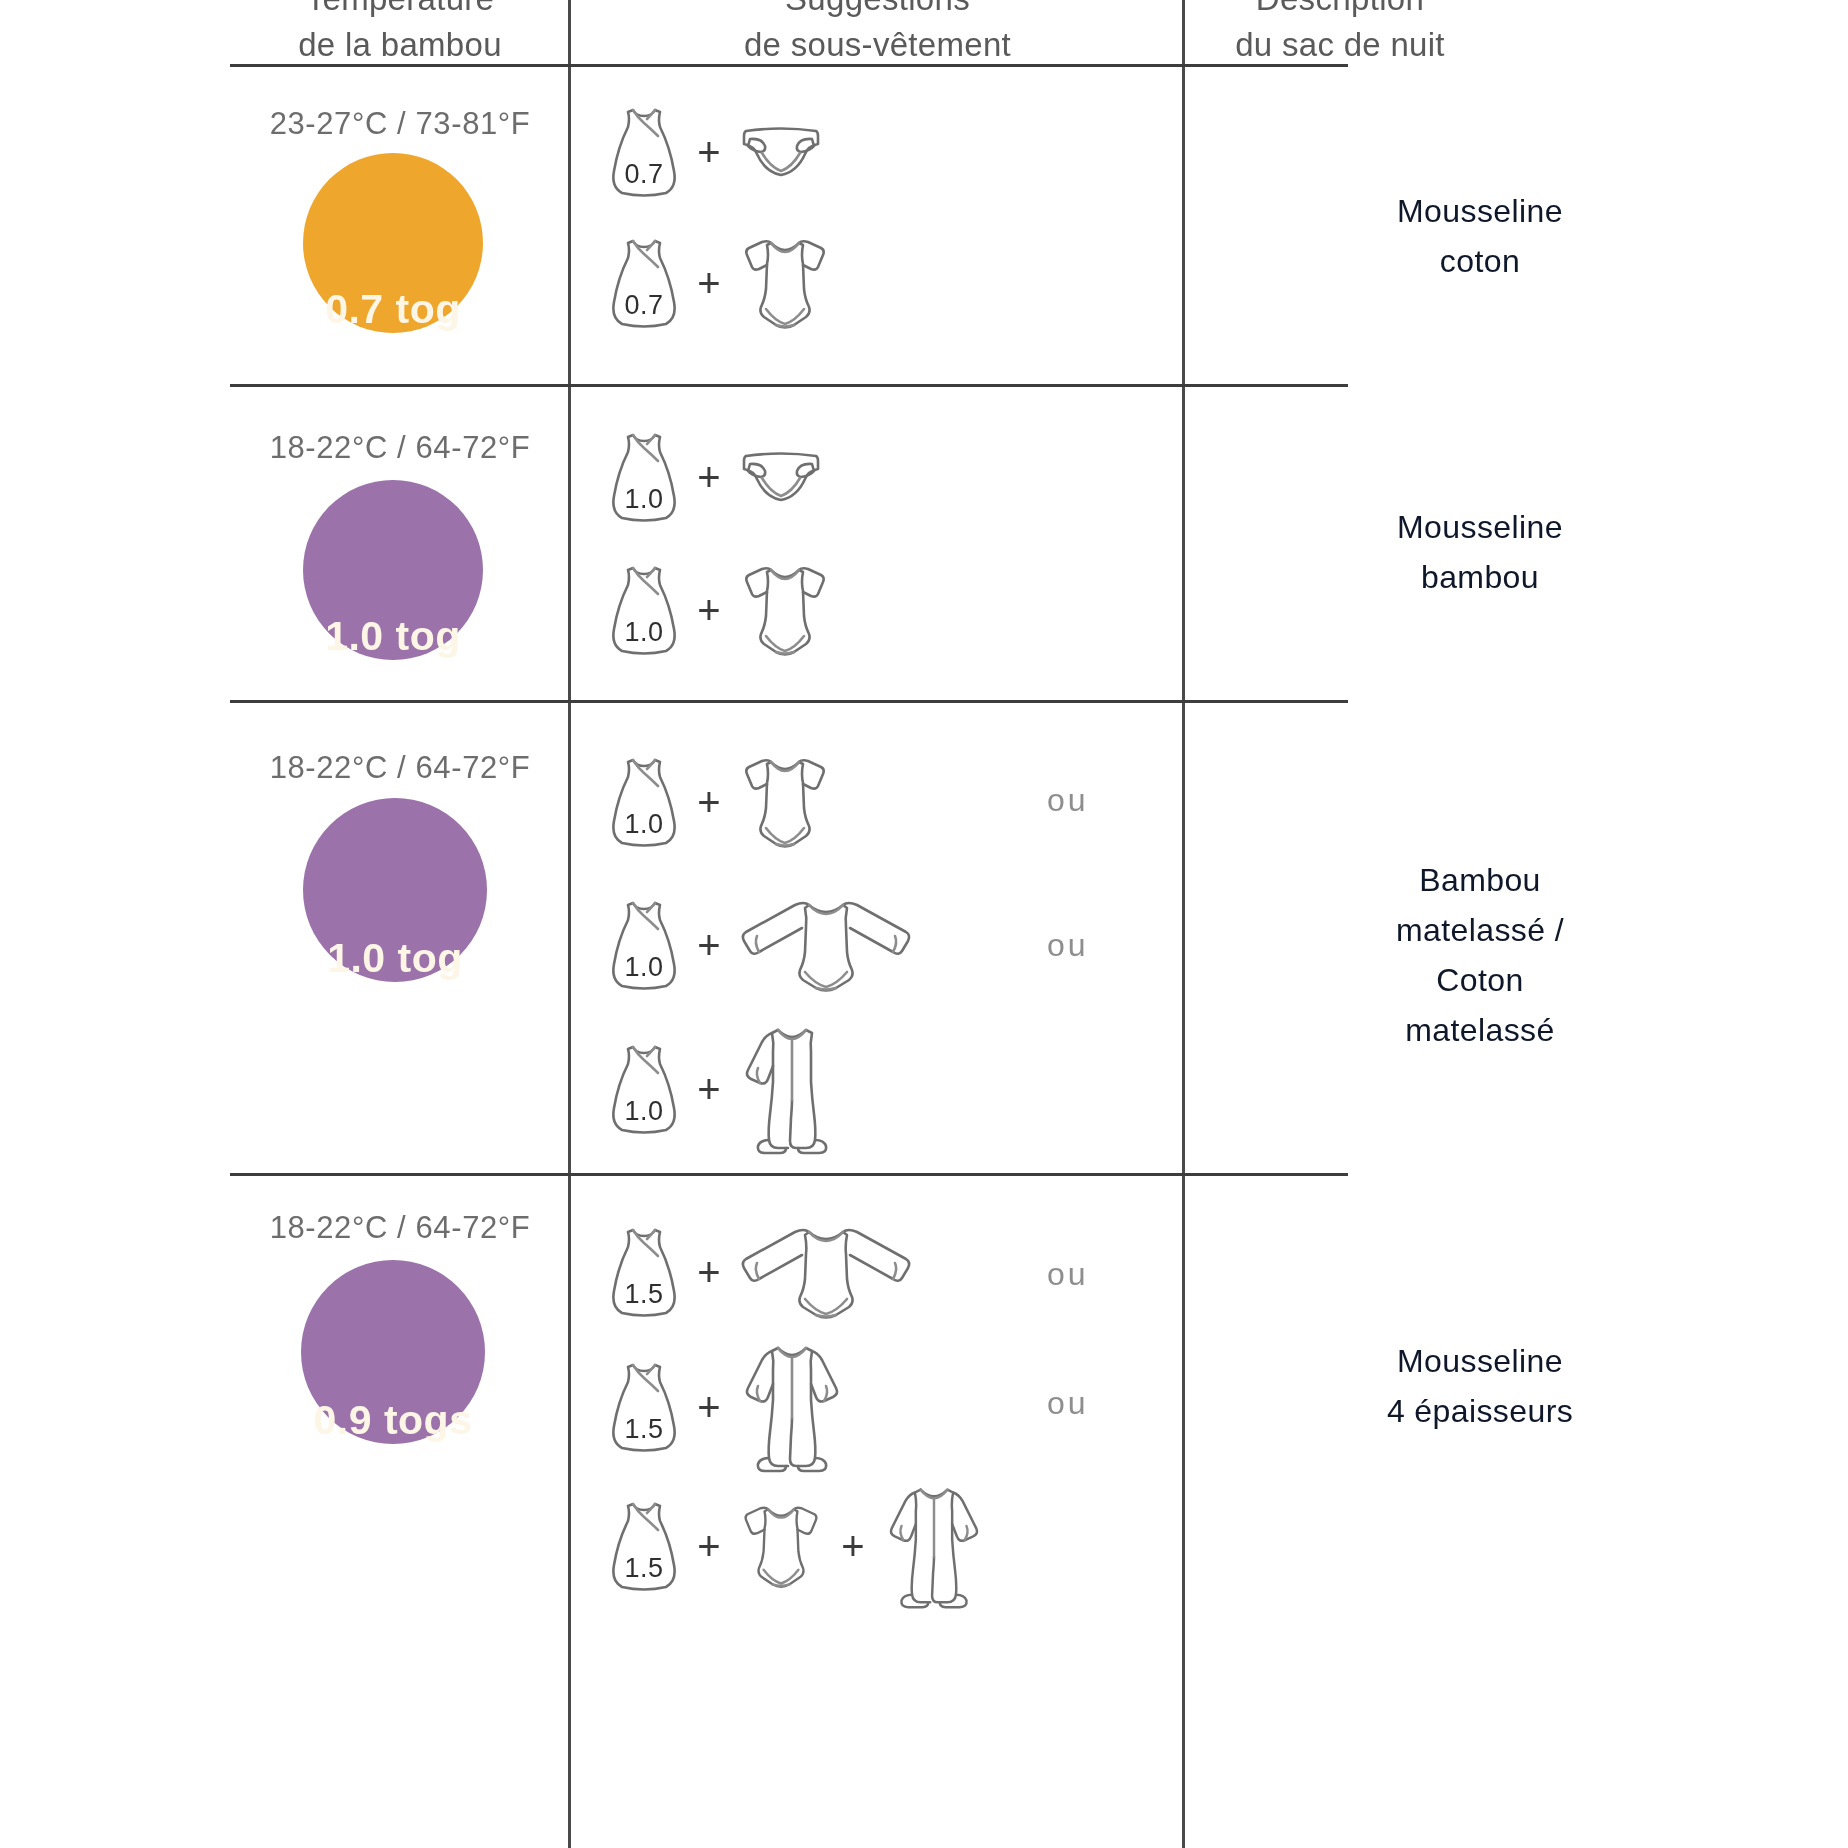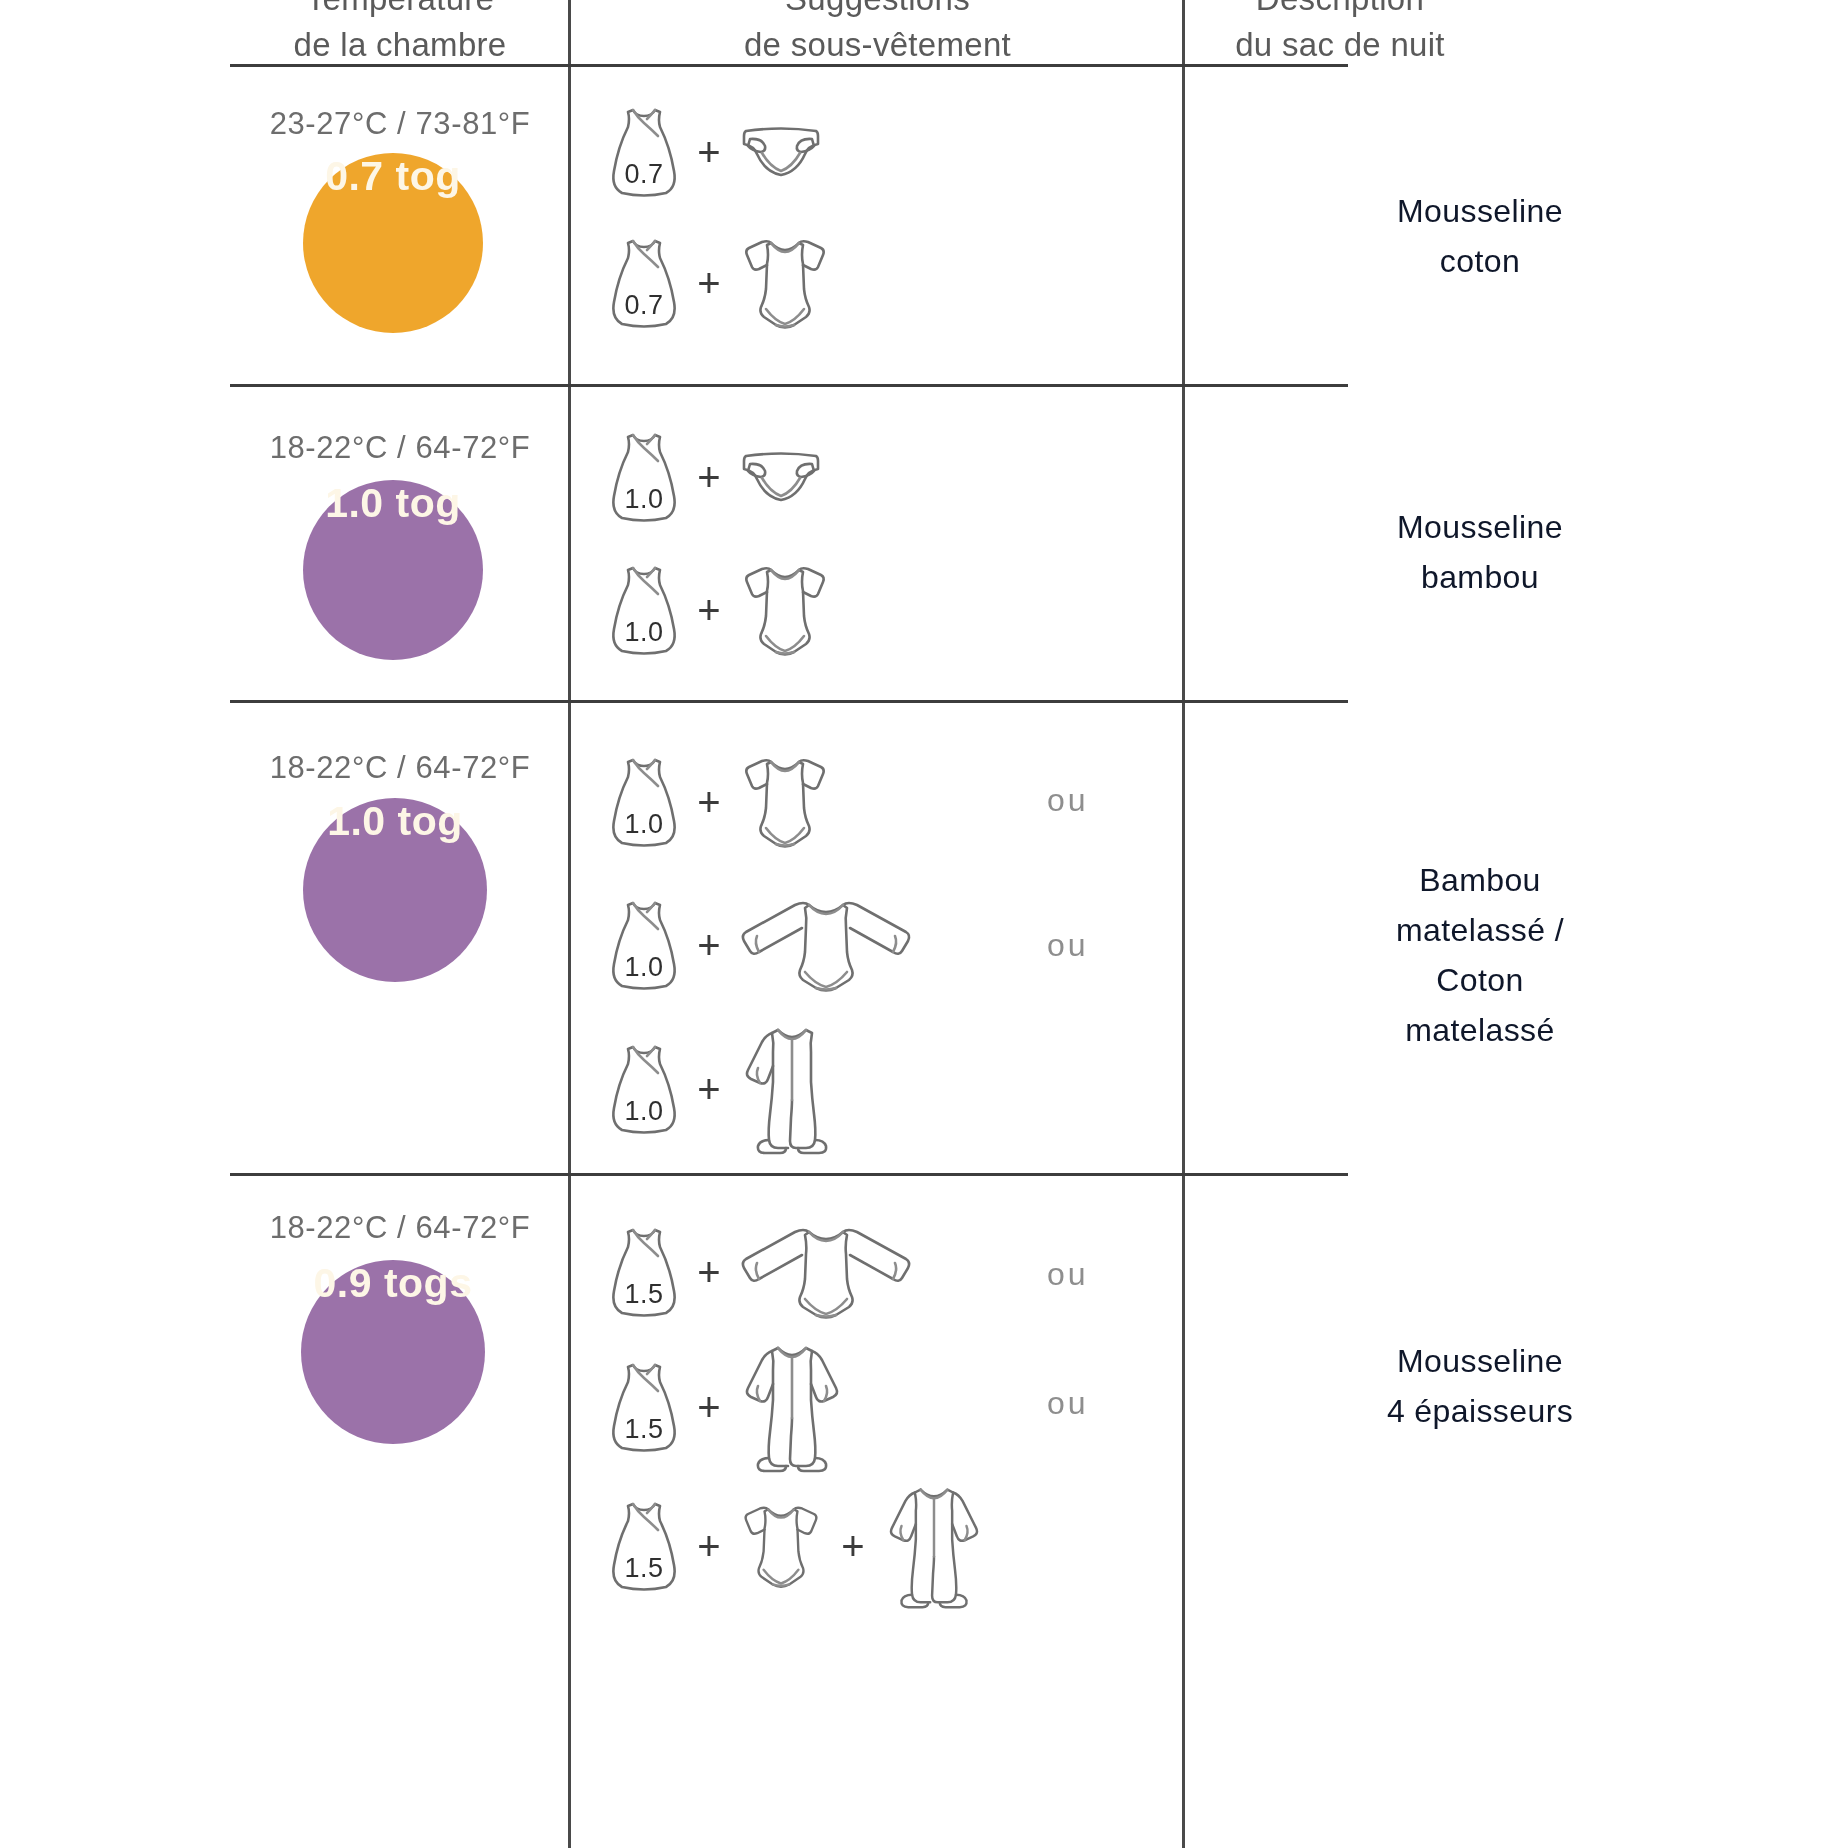--- a/index.html
+++ b/index.html
@@ -14,21 +14,21 @@
   
   .hdr{position:absolute;text-align:center;color:#5a5a5a;
        font-size:33px;line-height:46px;font-weight:400;letter-spacing:.3px}
 
   
   .row{position:absolute;left:0;width:1848px}
 
   
   .c1{position:absolute;left:230px;width:340px;text-align:center}
   .temp{color:#6d6d6d;font-size:31px;letter-spacing:.6px;white-space:nowrap}
-  .circle{position:absolute;border-radius:50%;display:flex;align-items:flex-start;
+  .circle{position:absolute;border-radius:50%;display:flex;align-items:flex-end;
           justify-content:center;color:#fdf6e6;font-weight:700;letter-spacing:.5px}
 
   
   .combo{position:absolute;display:flex;align-items:center}
   .plus{color:#3b3b3b;font-size:40px;font-weight:400;line-height:1;
         width:58px;text-align:center;flex:0 0 58px}
   .ou{position:absolute;color:#8e8e8e;font-size:32px;letter-spacing:3px}
   .bagwrap{position:relative;flex:0 0 auto}
   .bagnum{position:absolute;left:0;right:0;text-align:center;
           color:#2f2f2f;font-weight:400;letter-spacing:.5px}
@@ -41,21 +41,21 @@
   .st{fill:none;stroke:#6f6f6f;stroke-width:2.6;stroke-linejoin:round;stroke-linecap:round}
   .st2{fill:none;stroke:#8d8d8d;stroke-width:2.6;stroke-linejoin:round;stroke-linecap:round}
 </style>
 </head>
 <body>
 
 <div id="sheet">
 
   <div class="hdr" style="left:230px;width:340px;top:-24px">
     <div>Température</div>
-    <div>de la chambre</div>
+    <div>de la bambou</div>
   </div>
   <div class="hdr" style="left:575px;width:605px;top:-24px">
     <div>Suggestions</div>
     <div>de sous-vêtement</div>
   </div>
   <div class="hdr" style="left:1190px;width:300px;top:-24px">
     <div>Description</div>
     <div>du sac de nuit</div>
   </div>
 

